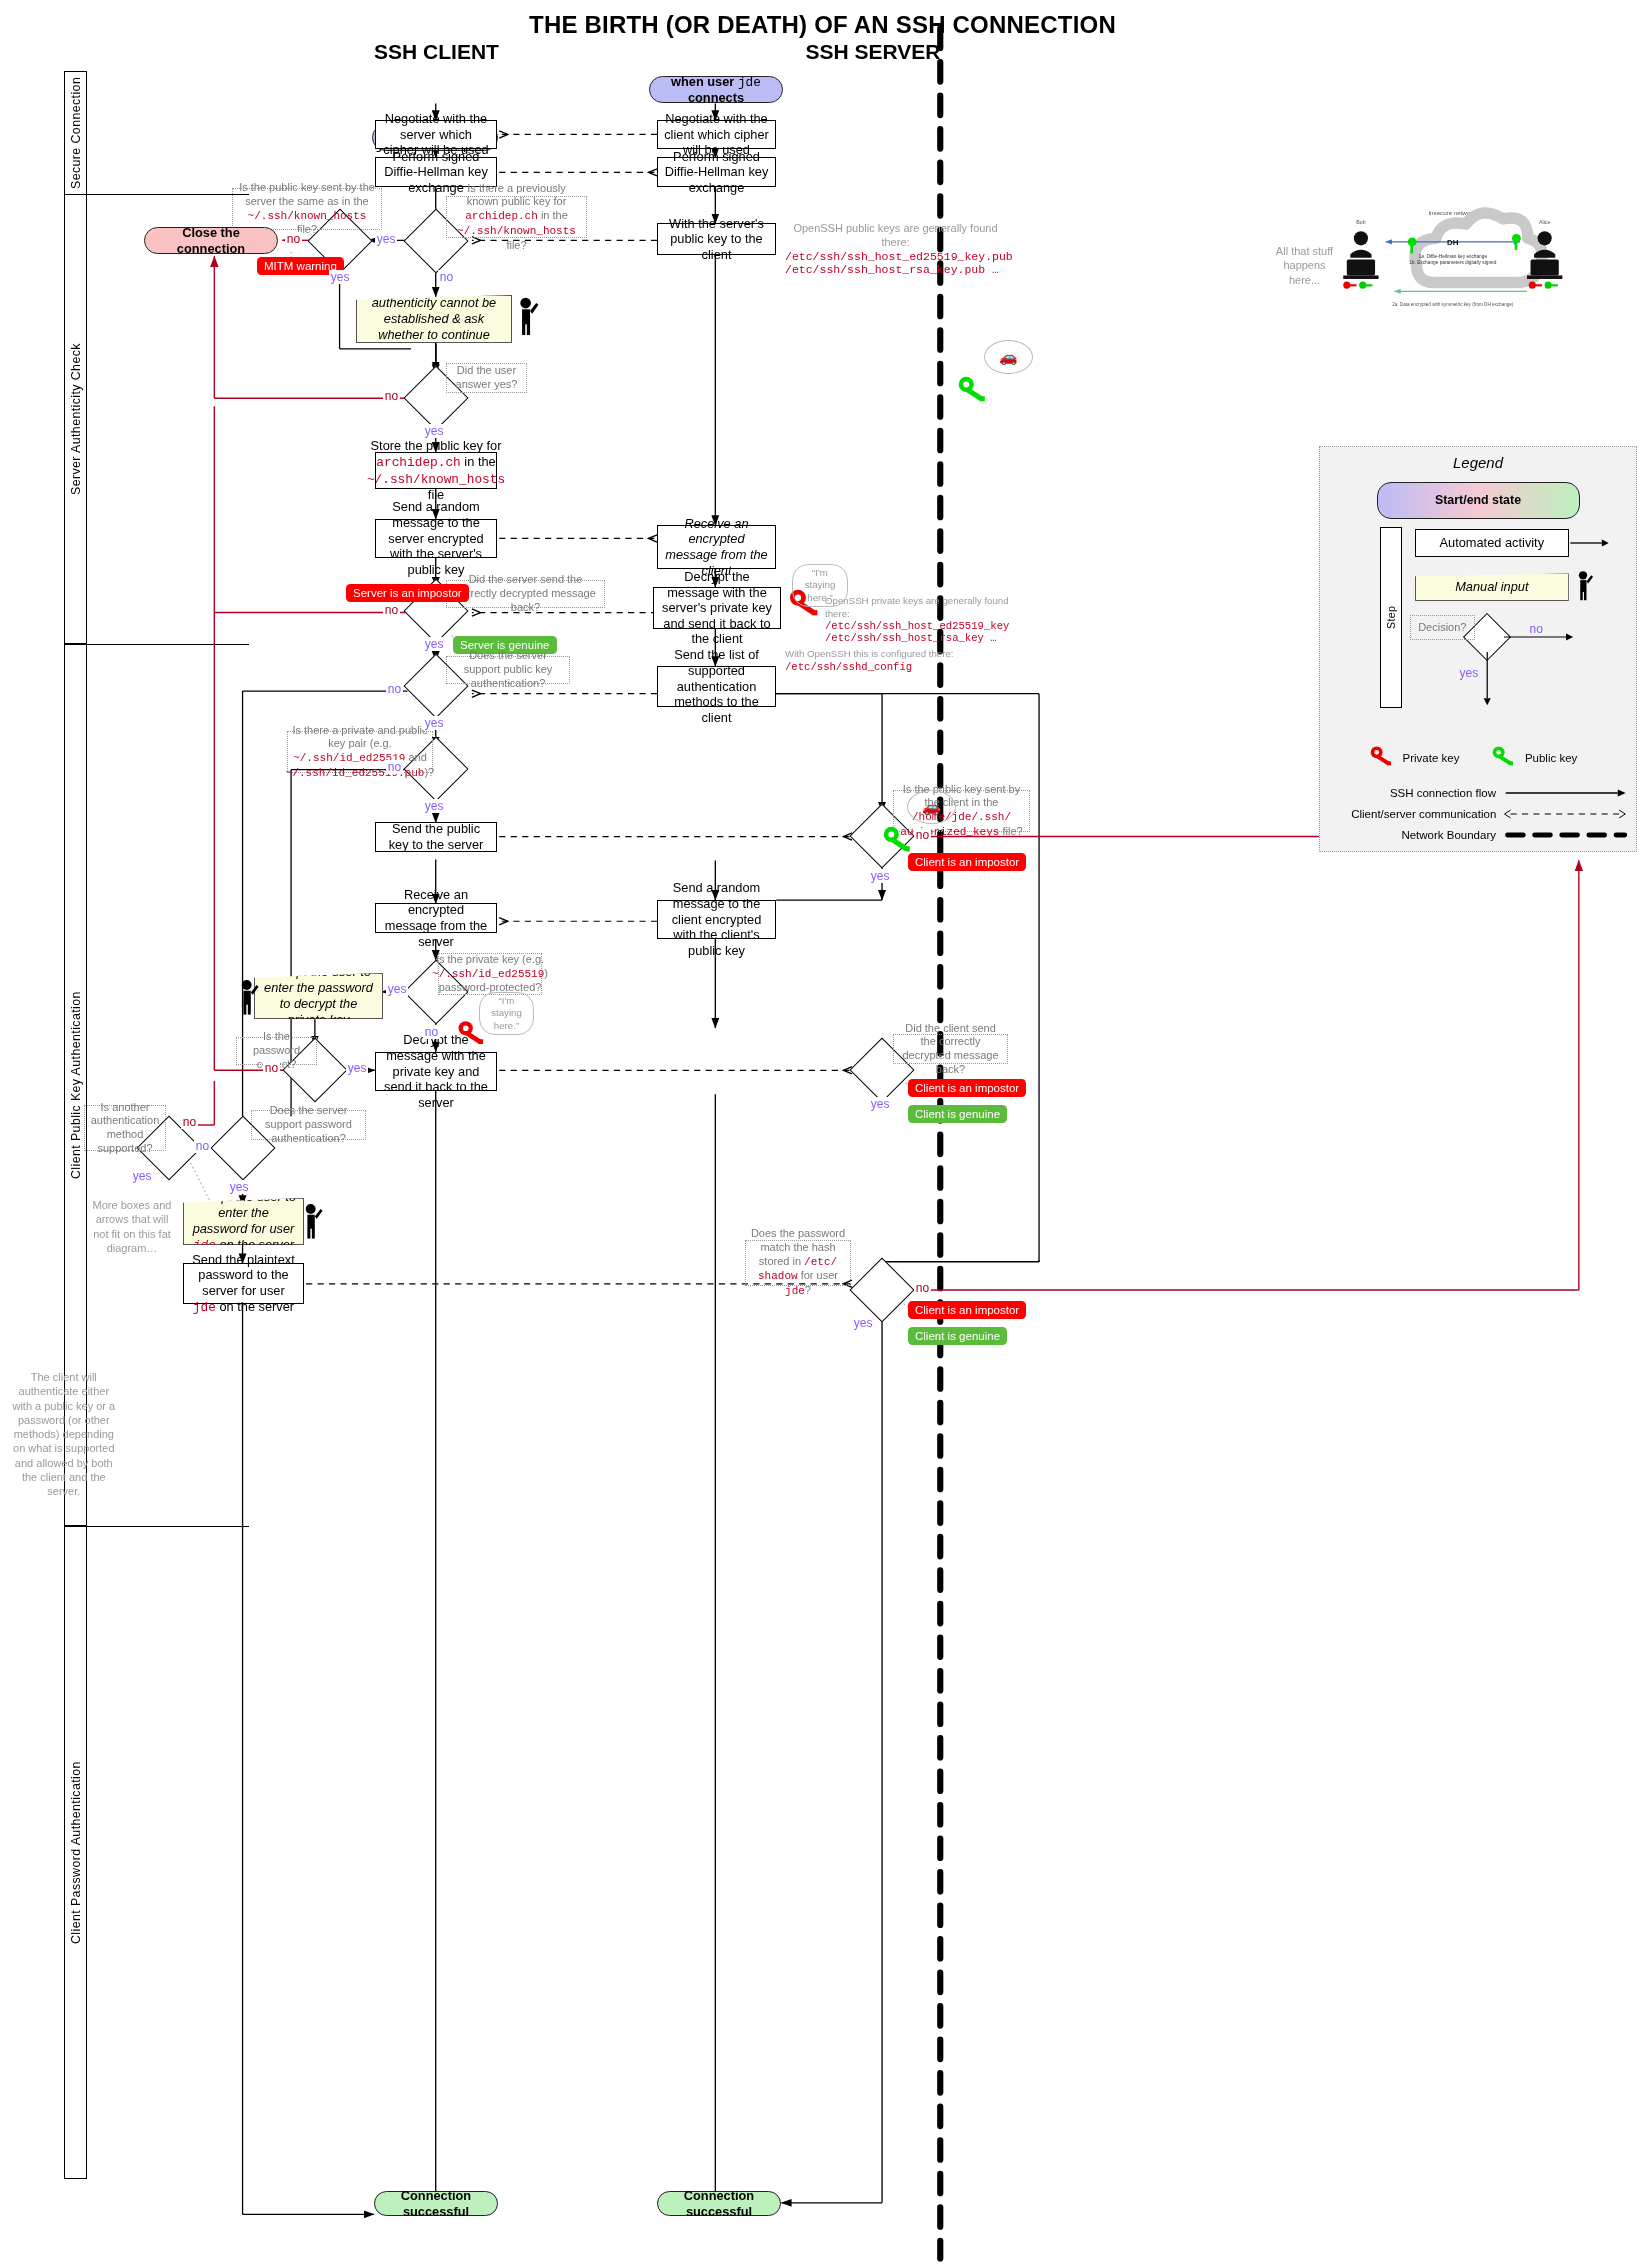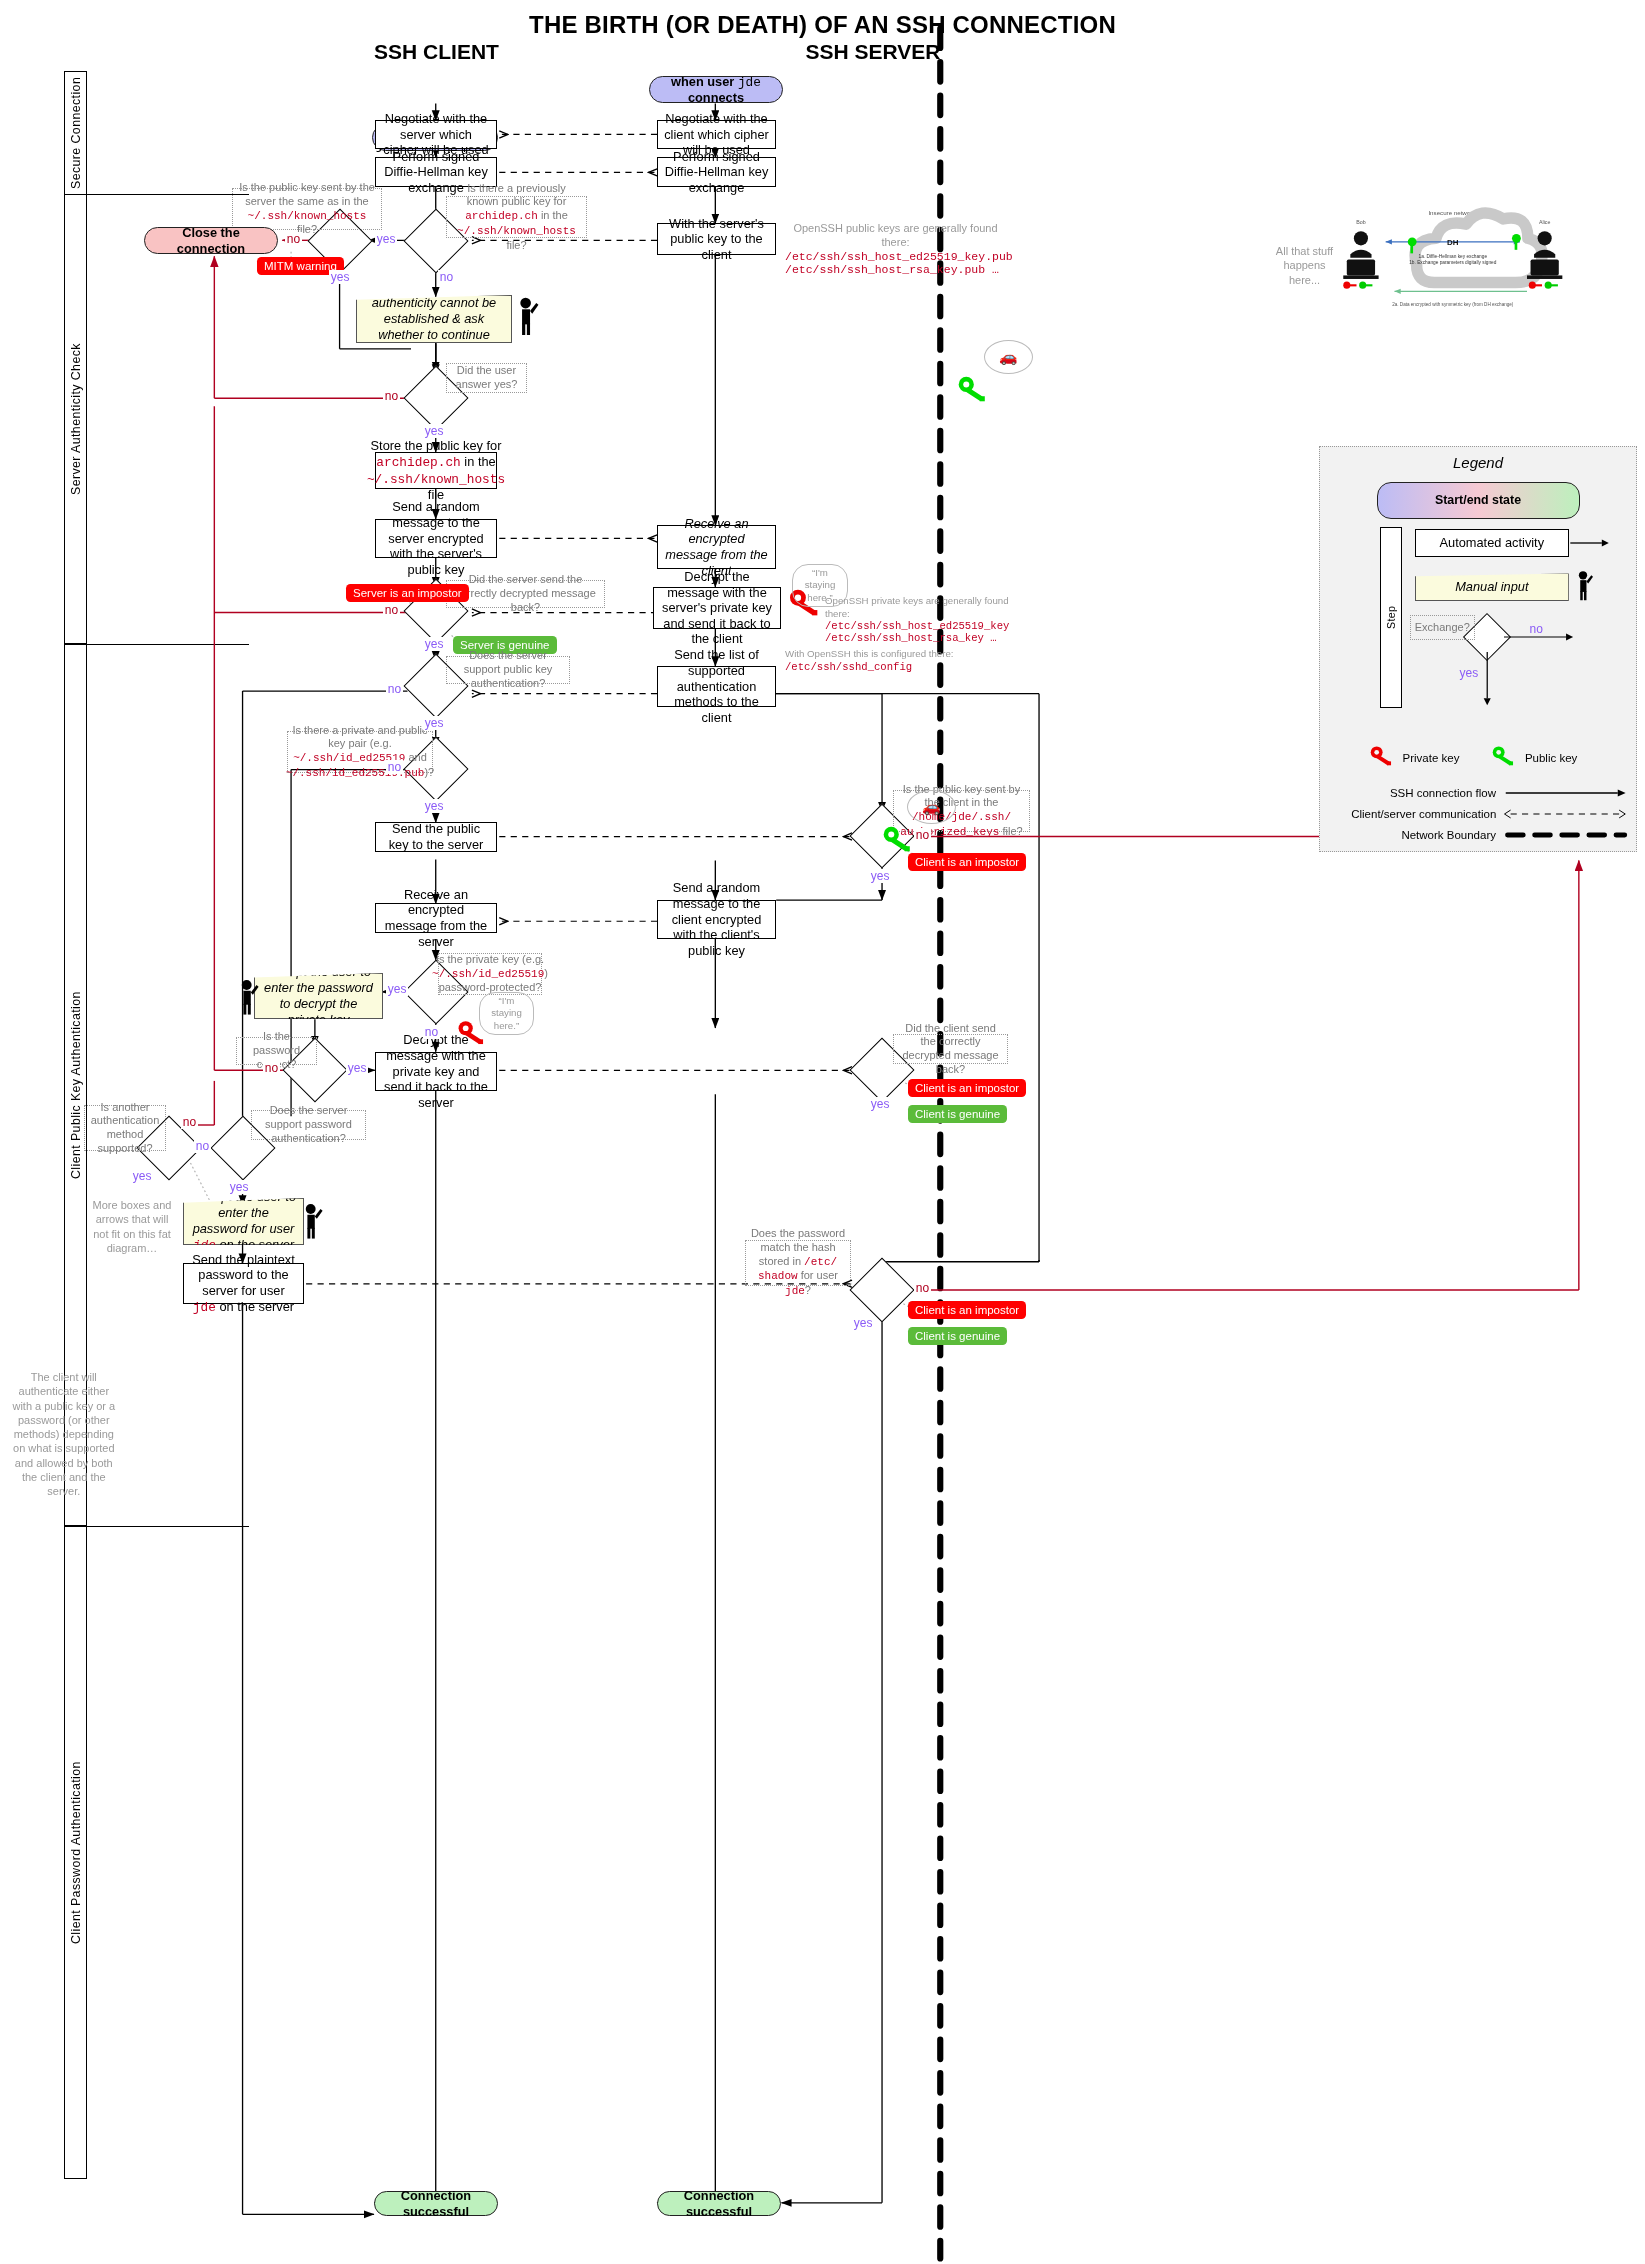--- a/index.html
+++ b/index.html
@@ -651,21 +651,21 @@
         <svg width="19.4" height="32" viewBox="0 0 28 44">
             <circle cx="13" cy="8" r="6" fill="#000"></circle>
             <rect x="9" y="15" width="9" height="17" fill="#000"></rect>
             <rect x="9" y="31" width="3.6" height="13" fill="#000"></rect>
             <rect x="14.4" y="31" width="3.6" height="13" fill="#000"></rect>
             <path d="M18 17 L25 8 L27.5 10 L20.5 20 z" fill="#000"></path>
           </svg>
       </div>
 
       <div class="abs dia" style="left:141px;top:93px;width:34px;height:34px;"></div>
-      <div class="abs note" style="left:81px;top:88px;width:65px;height:25px;">Exchange?</div>
+      <div class="abs note" style="left:81px;top:88px;width:65px;height:25px;">Decision?</div>
       <svg class="abs" style="left:175px;top:102px;" width="78" height="16" viewBox="0 0 88 18">
         <line x1="0" y1="9" x2="70" y2="9" stroke="#000" stroke-width="1.4"></line>
         <path d="M70 5 l8 4 l-8 4 z" fill="#000"></path>
       </svg>
       <div class="abs lbl" style="left:199px;top:95px;background:#f2f2f2;">no</div>
       <svg class="abs" style="left:152px;top:125px;" width="16" height="55" viewBox="0 0 18 62">
         <line x1="7" y1="0" x2="7" y2="52" stroke="#000" stroke-width="1.4"></line>
         <path d="M3 52 l4 8 l4 -8 z" fill="#000"></path>
       </svg>
       <div class="abs lbl" style="left:129px;top:139px;background:#f2f2f2;">yes</div>

